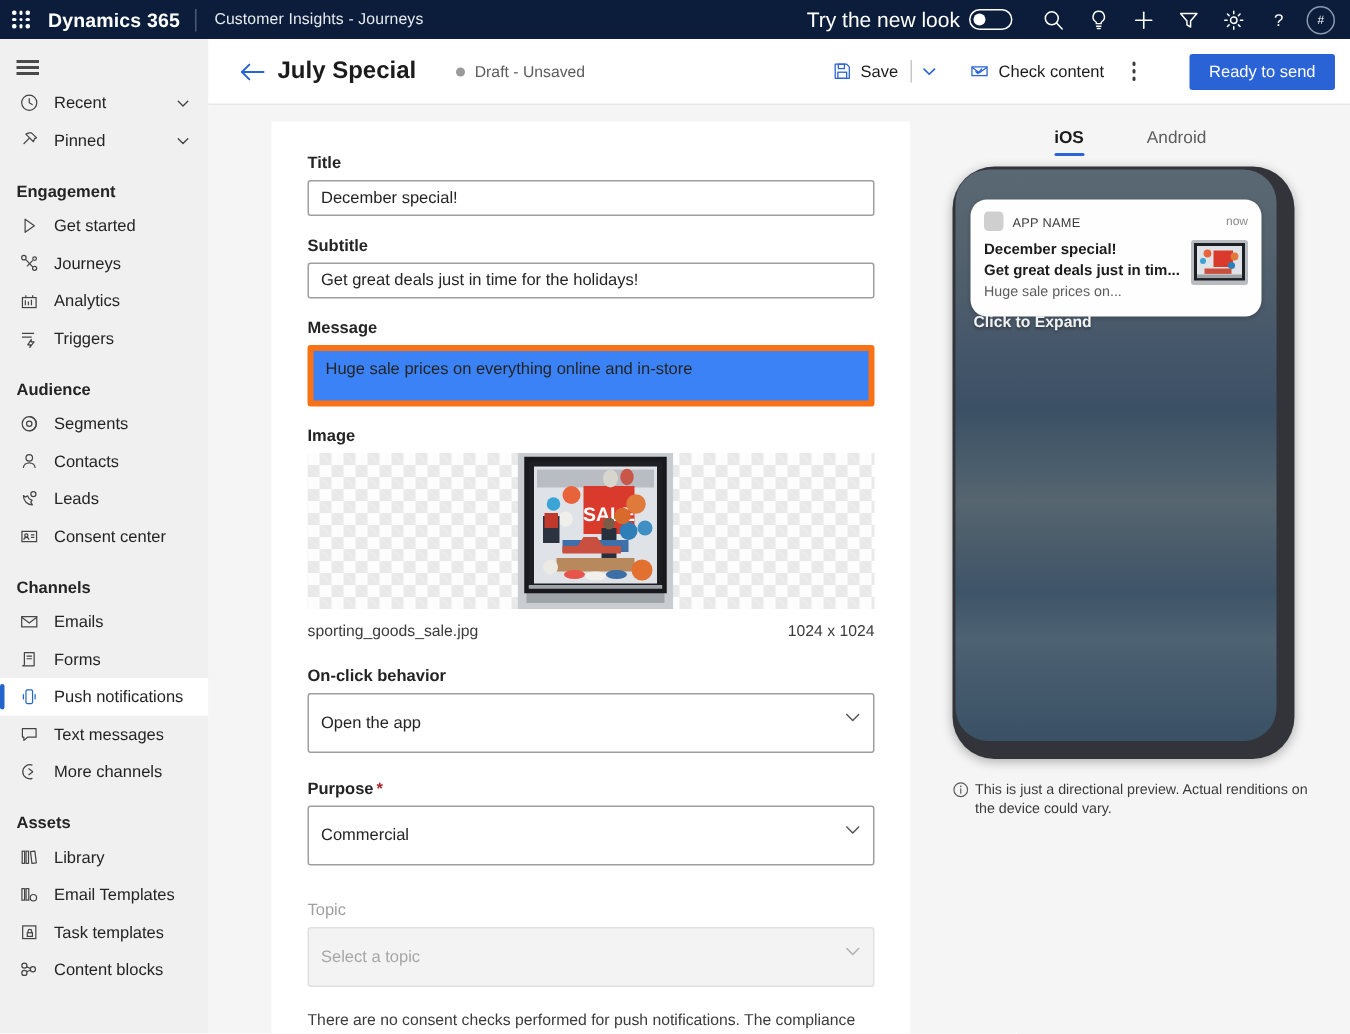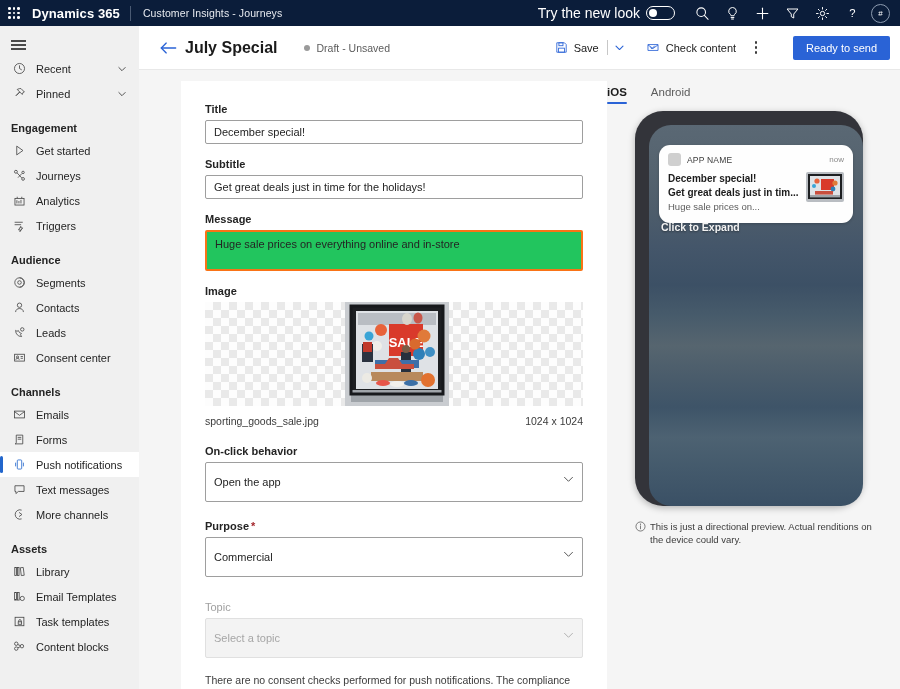--- a/index.html
+++ b/index.html
@@ -136,22 +136,22 @@
     font-size: 11px; font-weight: bold; color: #242424; margin-bottom: 5px; display: block;
   }
   .flabel.muted { font-weight: normal; color: #a0a0a0; }
   .req { color: #a4262c; margin-left: 2px; }
   .finput {
     width: 378px; height: 24px; border: 1px solid #9e9e9e; border-radius: 2px;
     background: #ffffff; font-size: 11px; color: #242424; padding: 0 8px;
     font-family: "Liberation Sans", sans-serif; outline: none; display: block;
   }
   .ftextarea {
-    width: 378px; height: 41px; border: 2px solid #f97316; border-radius: 2px;
-    background: #22c55e; font-size: 11px; color: #242424; padding: 5px 8px;
+    width: 378px; height: 41px; border: 4px solid #f97316; border-radius: 2px;
+    background: #3b82f6; font-size: 11px; color: #242424; padding: 5px 8px;
     font-family: "Liberation Sans", sans-serif; outline: none; resize: none; display: block;
     line-height: 14px;
   }
   .finput.link-val { color: #2266cc; }
   .fselect-wrap { position: relative; width: 378px; }
   .fselect {
     width: 378px; height: 40px; border: 1px solid #9e9e9e; border-radius: 2px;
     background: #ffffff; font-size: 11px; color: #242424; padding: 0 8px;
     display: flex; align-items: center; cursor: pointer;
   }
@@ -179,32 +179,32 @@
   }
   .disclaimer {
     width: 380px; font-size: 10.5px; color: #3b3b3b; line-height: 16px; margin-top: 10px;
   }
 
   
   .preview {
     position: absolute; left: 468px; top: 0; width: 293px; height: 619px;
     background: #f5f5f5;
   }
-  .ptabs { display: flex; justify-content: flex-start; gap: 24px; padding-top: 16px; }
+  .ptabs { display: flex; justify-content: center; gap: 42px; padding-top: 16px; }
   .ptab {
     font-size: 11.5px; color: #5c5c5c; cursor: pointer; padding-bottom: 6px; position: relative;
   }
   .ptab.active { color: #1b1b1b; font-weight: bold; }
   .ptab.active::after {
     content: ""; position: absolute; left: 0; right: 0; bottom: 0; height: 2px;
     background: #2a63d6; border-radius: 2px;
   }
   .phone {
     position: absolute; left: 28px; top: 41px; width: 228px; height: 395px;
-    background: #33343a; border-radius: 28px; padding: 14px;
+    background: #33343a; border-radius: 28px; padding: 2px;
     box-shadow: 0 2px 7px rgba(0,0,0,.28);
   }
   .phone-screen {
     width: 214px; height: 381px; border-radius: 22px; overflow: hidden; position: relative;
     background: linear-gradient(180deg,
       #5a6874 0%, #55636f 12%, #4e5d6b 22%, #44566a 32%,
       #3c5065 42%, #475b6b 50%, #56656f 58%, #4a5c6b 66%,
       #3e5468 74%, #4d6272 82%, #445a6c 90%, #3a5065 100%);
   }
   .notif-card {

